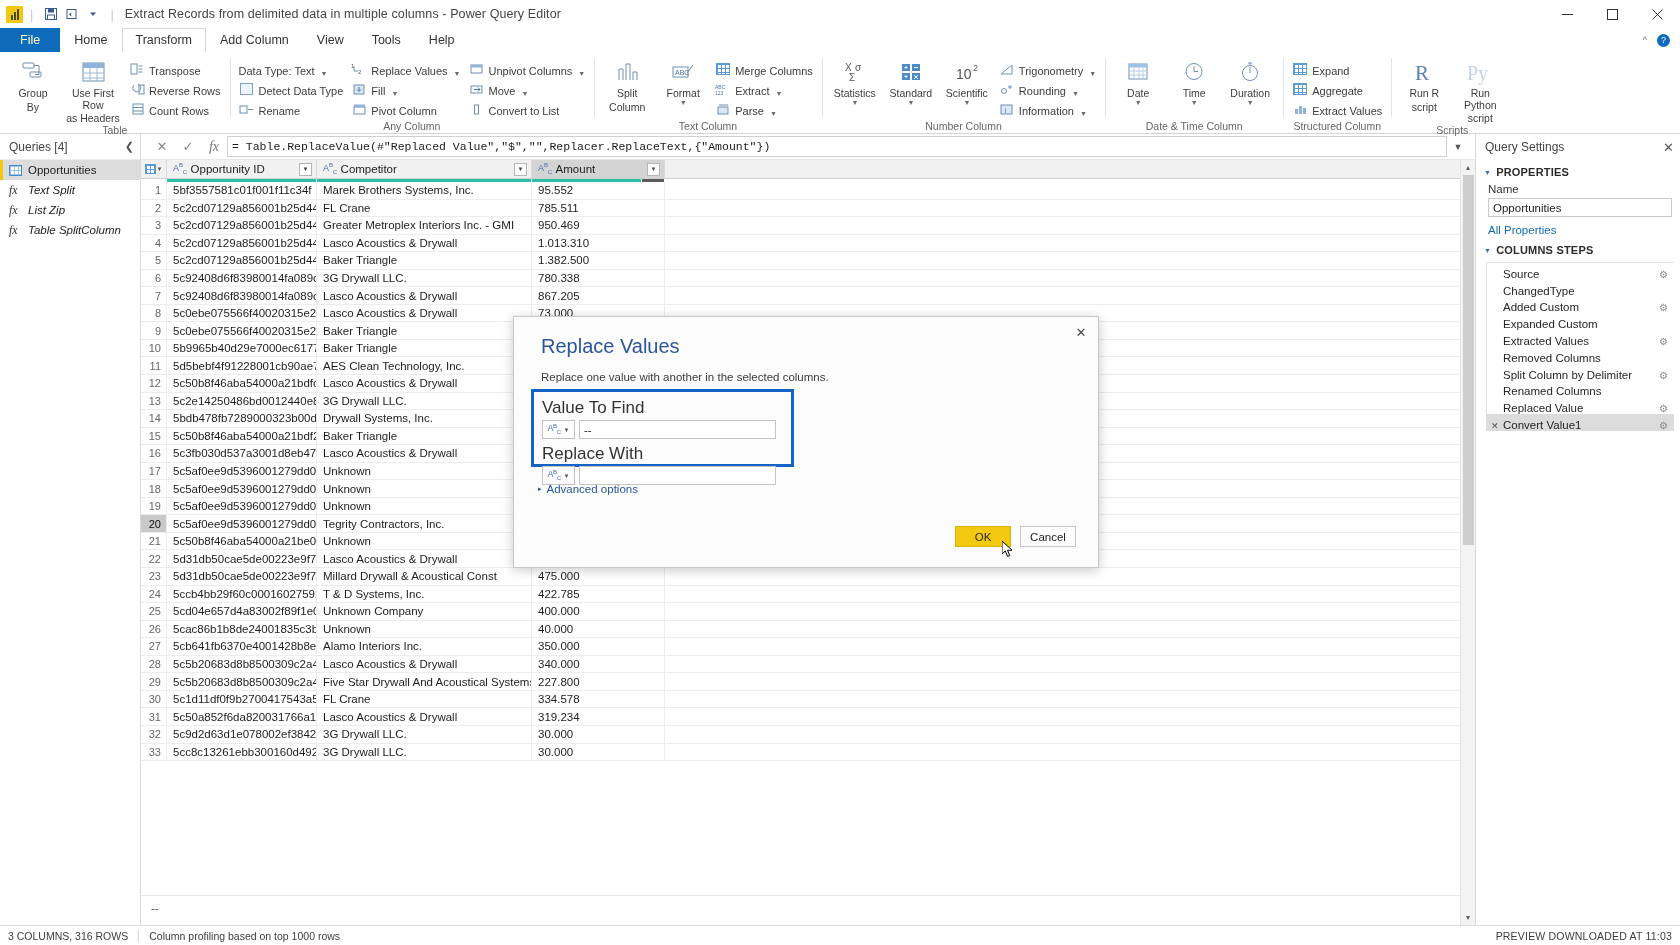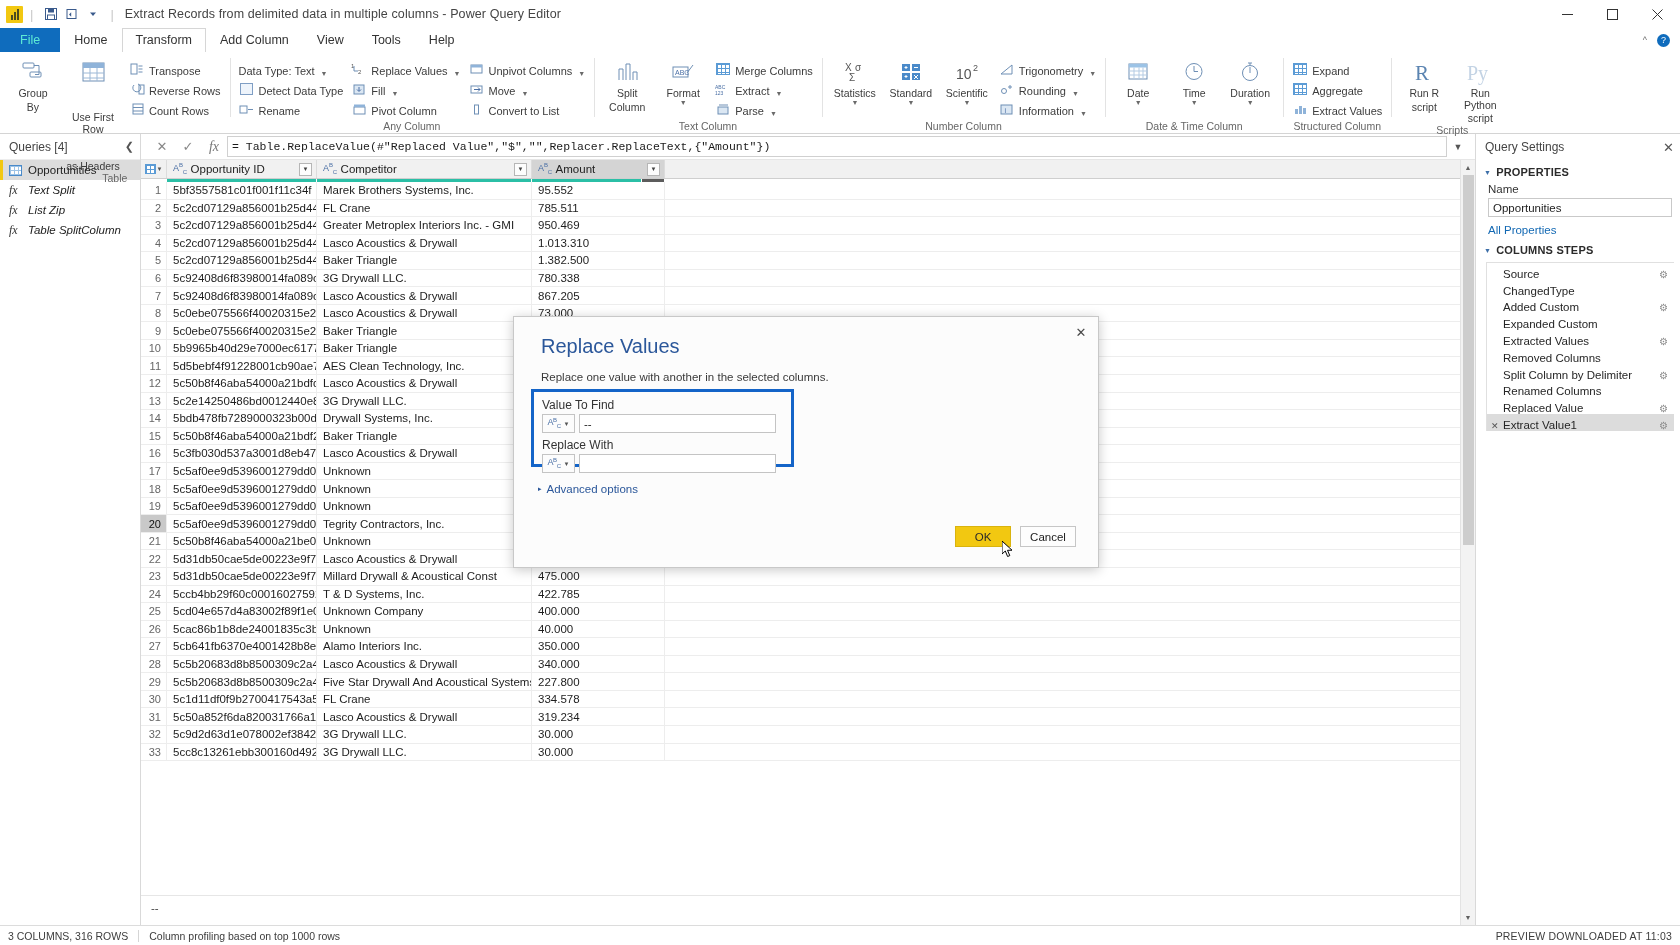--- a/index.html
+++ b/index.html
@@ -34,21 +34,21 @@
 
   
   .ribbon-tabs {
     height: 24px; background: #ffffff; display: flex; align-items: stretch;
     font-size: 12.5px; flex: 0 0 24px; position: relative;
   }
   .rtab {
     padding: 0 13px; display: flex; align-items: center; color: #333333;
     border: 1px solid transparent; border-bottom: none; line-height: 1;
   }
-  .rtab.file { background: #0f6cbd; color: #5eead4; padding: 0 19px; }
+  .rtab.file { background: #0f6cbd; color: #fef9c3; padding: 0 19px; }
   .rtab.active { background: #ffffff; border-color: #d6d6d6; position: relative; z-index: 3; }
   .ribbon-tabs .tabfill { flex: 1; }
   .ribbon-help {
     display:flex; align-items:center; gap:10px; padding-right: 10px; color:#6b6b6b;
   }
   .help-circle {
     width:13px;height:13px;border-radius:50%;background:#0f6cbd;color:#fff;
     font-size:9px;display:flex;align-items:center;justify-content:center;
   }
 
@@ -217,21 +217,21 @@
     box-shadow: 0 2px 11px rgba(0,0,0,.22); pointer-events: auto;
   }
   .dlg-close { position:absolute; right: 6px; top: 5px; width:22px;height:20px;
     display:flex;align-items:center;justify-content:center; color:#4a4a4a; font-size: 13px; }
   .dlg-title { font-size: 20px; color: #2b579a; padding: 18px 0 0 27px; font-weight: normal; }
   .dlg-sub { font-size: 11.5px; color: #3a3a3a; padding: 13px 0 0 27px; }
   .focus-box {
     position: absolute; left: 17px; top: 72px; width: 263px; height: 78px;
     border: 3px solid #1464c8;
   }
-  .fld-label { font-size: 12px; color: #333; }
+  .fld-label { font-size: 17px; color: #333; }
   .fld-row { display: flex; align-items: center; gap: 4px; margin-top: 2px; }
   .type-btn {
     width: 33px; height: 19px; border: 1px solid #c4c4c4; background: #fcfcfc;
     display: flex; align-items: center; justify-content: center; gap: 3px;
   }
   .type-btn .abc { font-size: 9px; color: #4a6fa5; letter-spacing:-.4px; line-height:9px;}
   .type-btn .abc b { font-size:10px; font-weight:400;}
   .txt-input {
     height: 19px; border: 1px solid #c4c4c4; background: #ffffff; display:flex; align-items:center;
     padding: 0 4px; font-size: 11.5px; color: #1b1b1b;
@@ -325,21 +325,21 @@
           <span class="gi">
             <svg width="26" height="24" viewBox="0 0 26 24">
                 <rect x="3" y="3" width="11" height="5" rx="1" fill="none" stroke="#6e8fb5"></rect>
                 <rect x="10" y="12" width="11" height="5" rx="1" fill="none" stroke="#6e8fb5"></rect>
                 <path d="M14 5.5 h5 v9 h-4" fill="none" stroke="#6e8fb5"></path>
               </svg>
           </span>
           <span class="lbl">Group</span>
           <span class="lbl">By</span>
         </div>
-        <div class="big-btn" style="width:62px;gap:24px;">
+        <div class="big-btn" style="width:62px;">
           <span class="gi">
             <svg width="27" height="24" viewBox="0 0 27 24">
                 <rect x="3" y="3" width="21" height="18" fill="#fff" stroke="#6e8fb5"></rect>
                 <rect x="3" y="3" width="21" height="5" fill="#8fb3d9"></rect>
                 <path d="M3 13 H24 M3 18 H24 M10 8 V21 M17 8 V21" stroke="#9cb8d6" fill="none"></path>
               </svg>
           </span>
           <span class="lbl">Use First Row</span>
           <span class="lbl">as Headers</span>
         </div>
@@ -1012,21 +1012,21 @@
           </div>
           <div class="step">
             <span>Renamed Columns</span>
           </div>
           <div class="step">
             <span>Replaced Value</span>
             <span class="gear">⚙</span>
           </div>
           <div class="step active">
             <span class="xmark">✕</span>
-            <span>Extract Value1</span>
+            <span>Convert Value1</span>
             <span class="gear">⚙</span>
           </div>
         </div>
     </div>
   </div>
 
   <div class="statusbar">
     <span>3 COLUMNS, 316 ROWS</span>
     <span class="sb-sep"></span>
     <span>Column profiling based on top 1000 rows</span>

